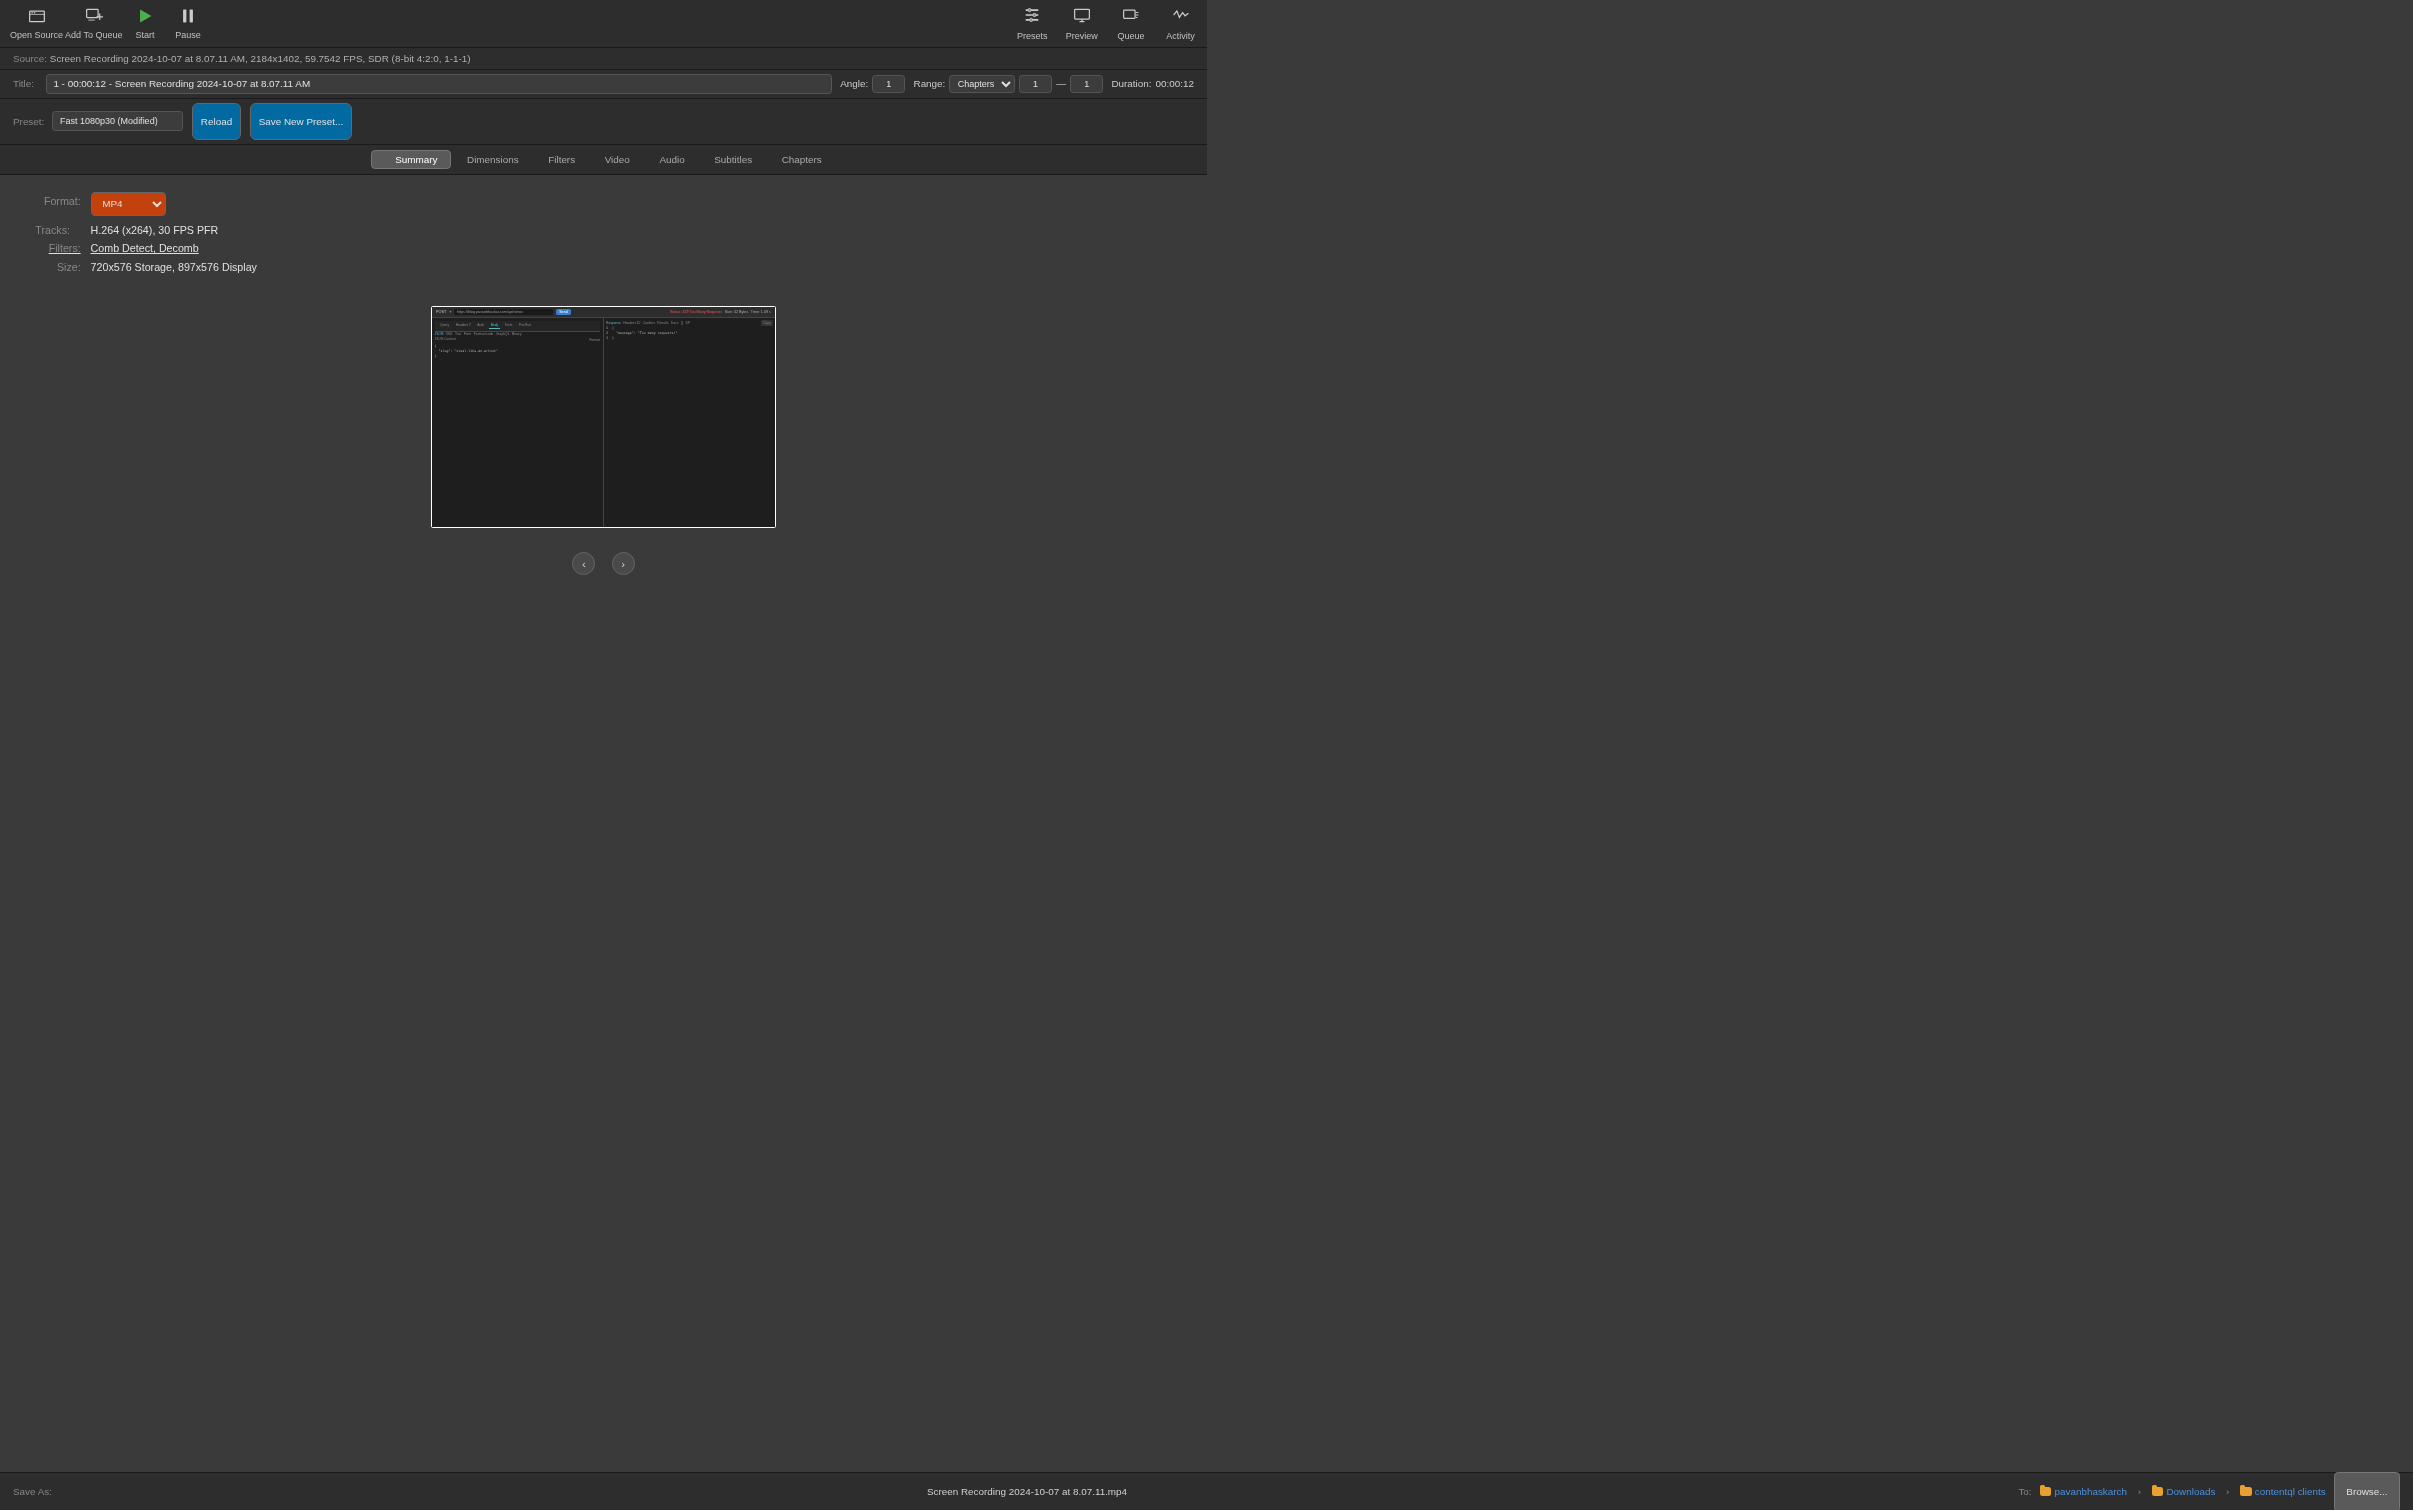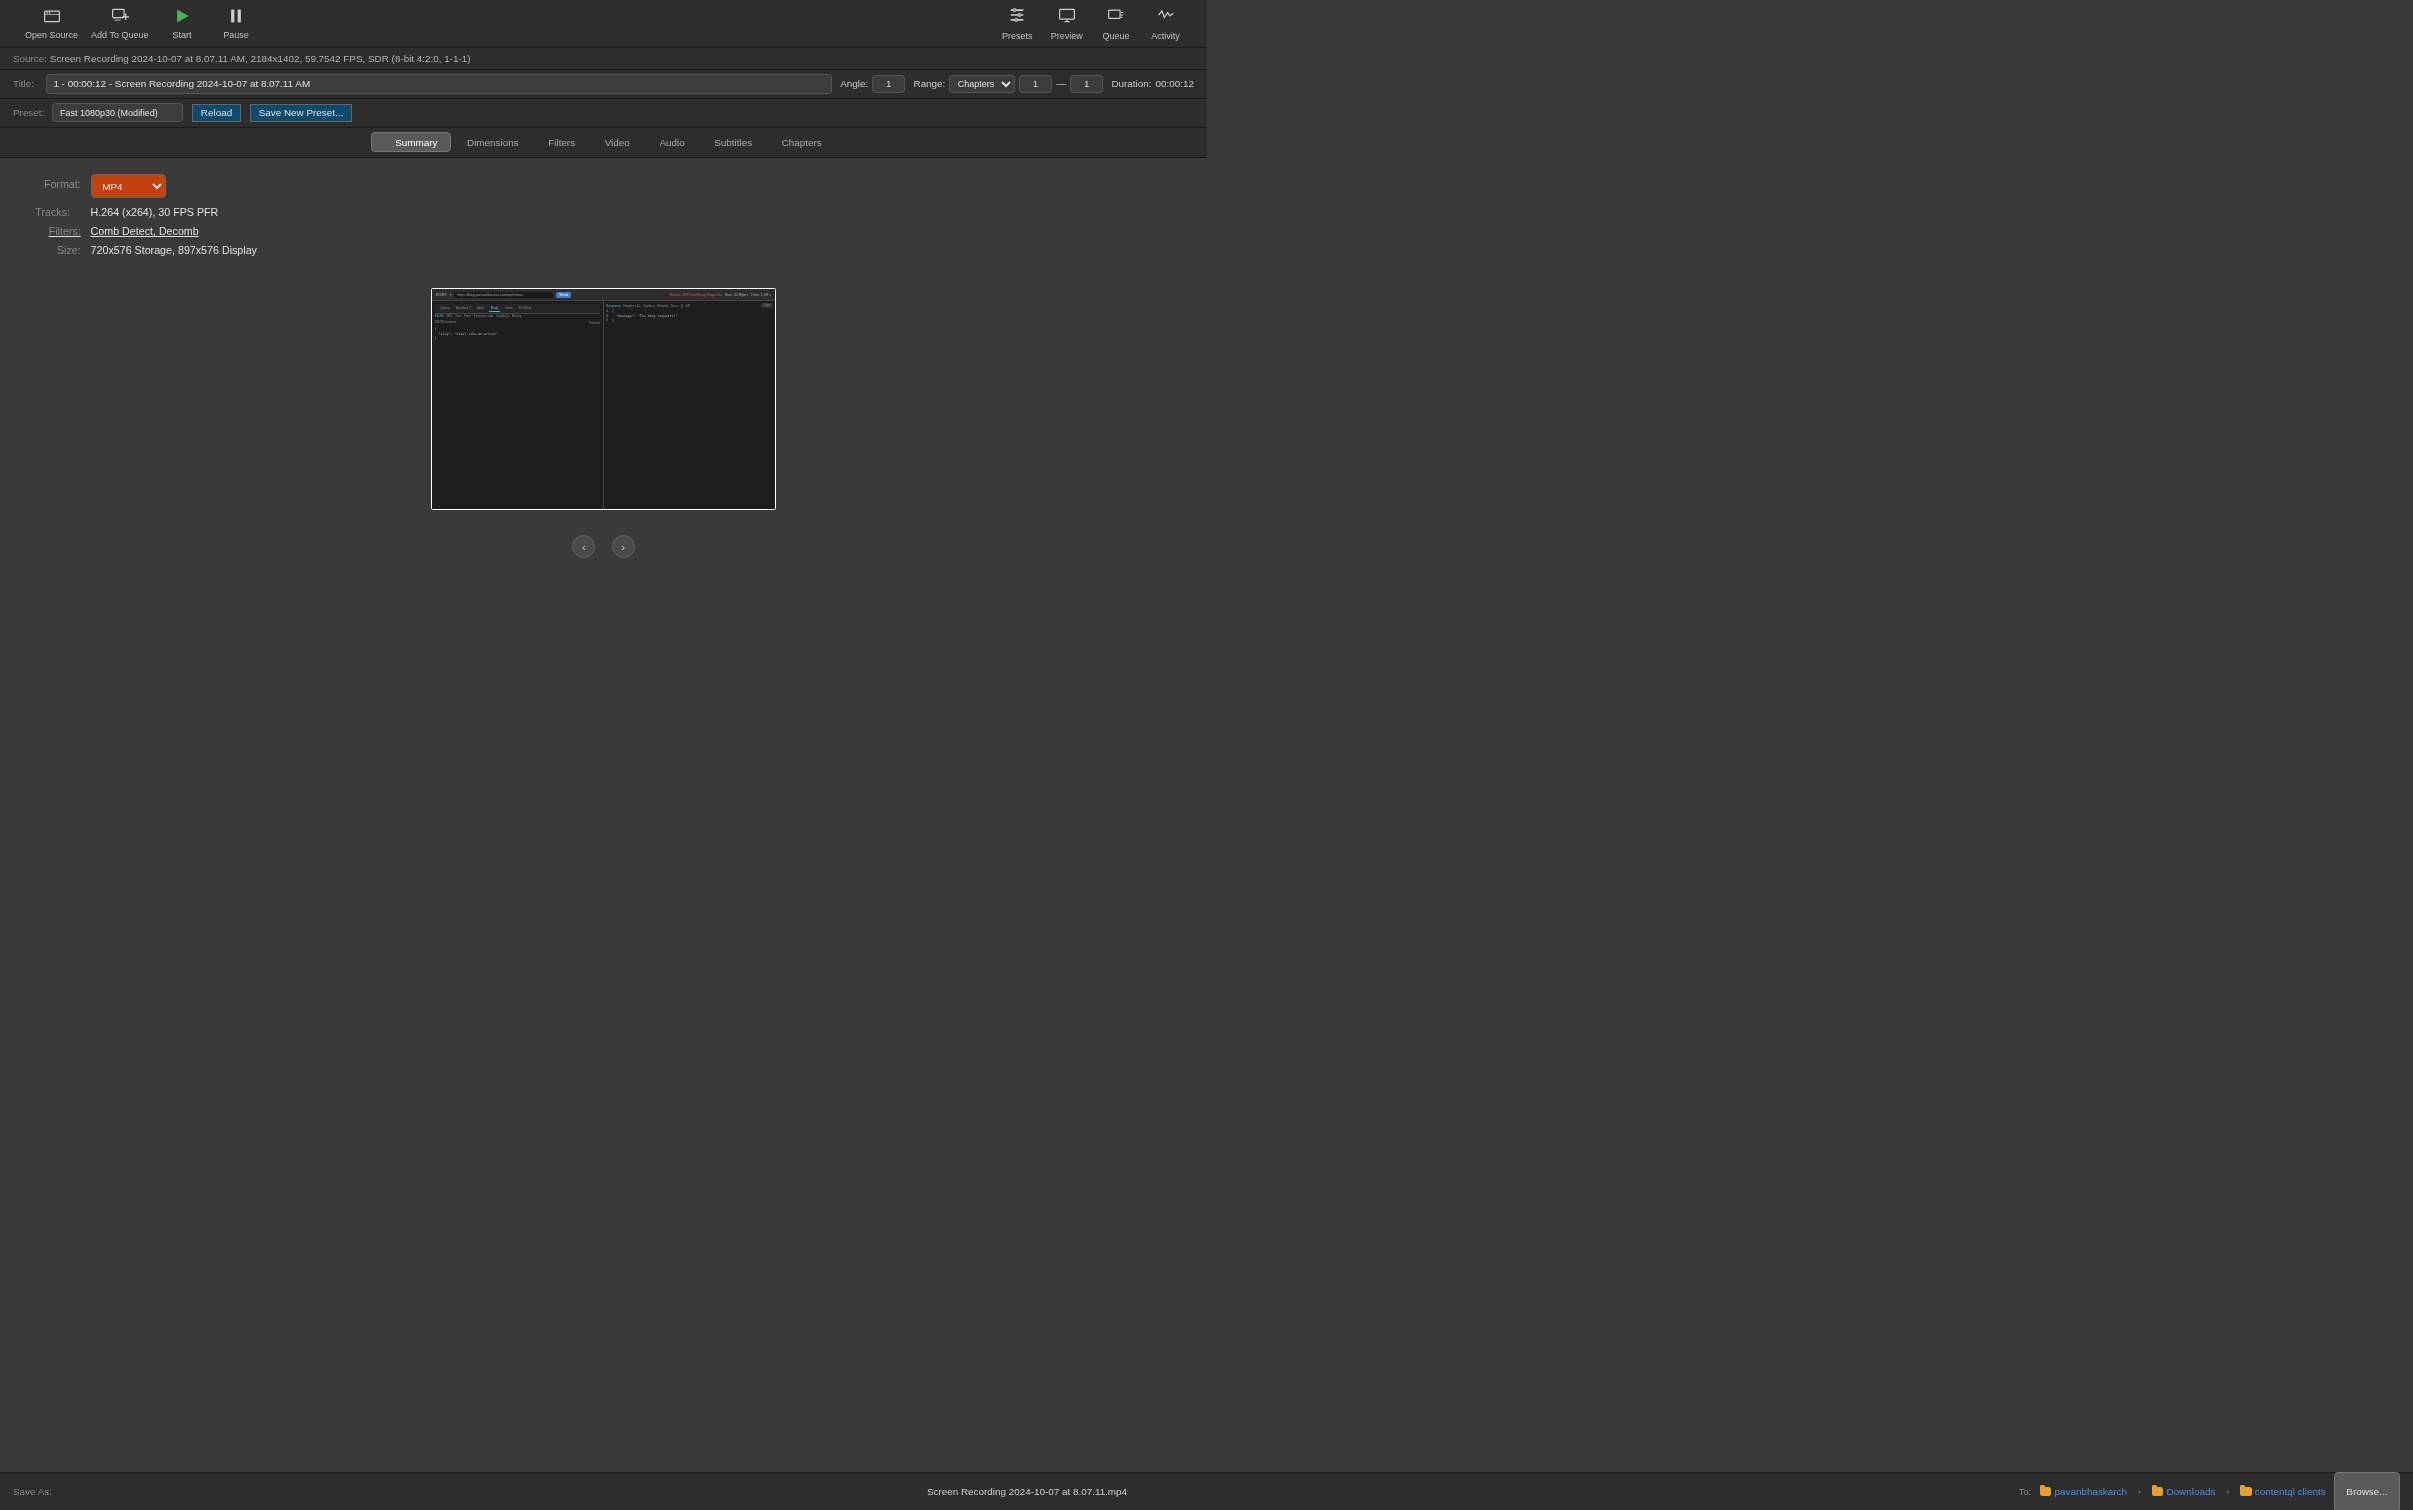--- a/index.html
+++ b/index.html
@@ -13,22 +13,22 @@
       overflow: hidden;
     }
 
     
     .toolbar {
       background: #2d2d2d;
       border-bottom: 0.8px solid #1a1a1a;
       height: 48px;
       display: flex;
       align-items: center;
-      padding: 0 25px;
-      gap: 13px;
+      padding: 0 10px;
+      gap: 2px;
     }
     .toolbar-item {
       display: flex;
       flex-direction: column;
       align-items: center;
       gap: 2.5px;
       cursor: pointer;
       min-width: 41px;
     }
     .toolbar-item .icon-area {
@@ -141,27 +141,27 @@
       border-radius: 3.3px;
       color: #e0e0e0;
       font-size: 9px;
       padding: 2.5px 16.4px 2.5px 6.6px;
       height: 19.7px;
       cursor: pointer;
       appearance: none;
       min-width: 131px;
     }
     .btn-sm {
-      background: #0c4a6e;
+      background: #0369a1;
       border: 0.8px solid #666;
-      border-radius: 0;
+      border-radius: 6px;
       color: #e0e0e0;
       font-size: 9.9px;
       padding: 2.5px 8.2px;
-      height: 18px;
+      height: 37px;
       cursor: pointer;
     }
 
     
     .tab-bar {
       background: #2d2d2d;
       border-bottom: 0.8px solid #1a1a1a;
       padding: 4.9px 0;
       display: flex;
       justify-content: center;

